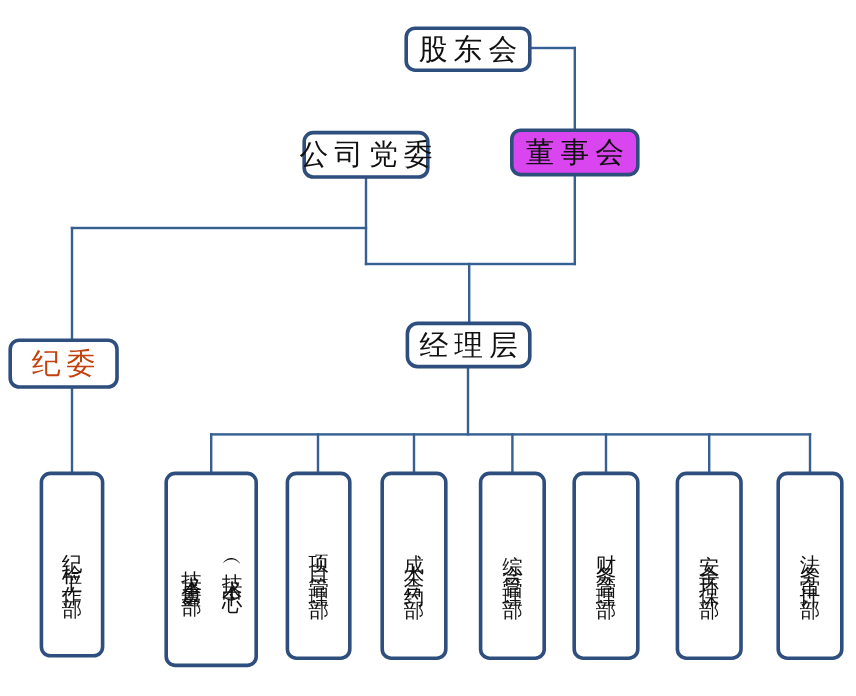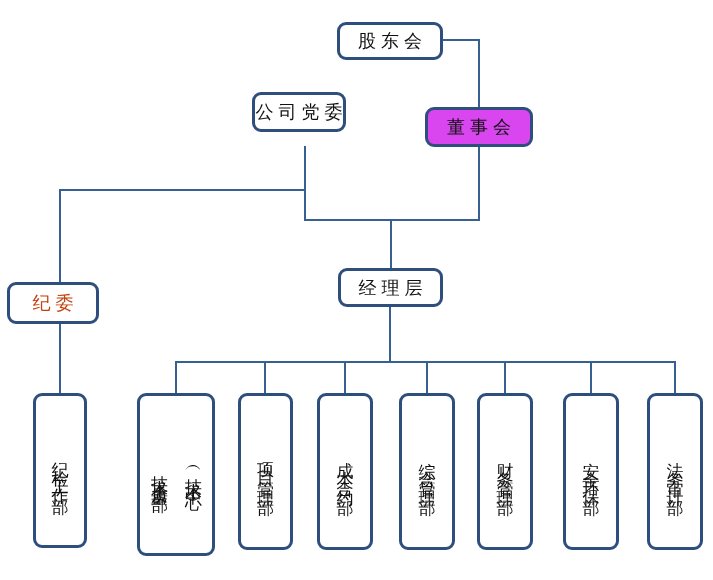--- a/index.html
+++ b/index.html
@@ -28,21 +28,21 @@
     display: flex;
     align-items: center;
     justify-content: center;
     color: #111111;
   }
   .node .label {
     text-align: center;
     white-space: nowrap;
   }
   .node.horizontal .label {
-    font-size: 18px;
+    font-size: 24px;
     letter-spacing: 5px;
     text-indent: 5px; 
   }
   .node.vertical .label {
     writing-mode: vertical-rl;
     text-orientation: mixed;
     font-size: 17px;
     letter-spacing: 9px;
     white-space: pre-line;
   }
@@ -72,30 +72,30 @@
       <div class="connector" style="left: 344px; top: 361px; width: 2px; height: 33px; background: rgb(54, 96, 146);"></div>
       <div class="connector" style="left: 426px; top: 361px; width: 2px; height: 33px; background: rgb(54, 96, 146);"></div>
       <div class="connector" style="left: 504px; top: 361px; width: 2px; height: 33px; background: rgb(54, 96, 146);"></div>
       <div class="connector" style="left: 590px; top: 361px; width: 2px; height: 33px; background: rgb(54, 96, 146);"></div>
       <div class="connector" style="left: 674px; top: 361px; width: 2px; height: 33px; background: rgb(54, 96, 146);"></div>
     </div>
   <div id="nodes-layer">
       <div class="node horizontal" style="left: 337px; top: 22px; width: 106px; height: 38px; border-color: rgb(46, 78, 126); background: rgb(255, 255, 255); color: rgb(17, 17, 17);">
         <span class="label">股东会</span>
       </div>
-      <div class="node horizontal" style="left: 252px; top: 92px; width: 94px; height: 40px; border-color: rgb(46, 78, 126); background: rgb(255, 255, 255); color: rgb(17, 17, 17); font-family: Liberation Mono, monospace;">
+      <div class="node horizontal" style="left: 252px; top: 109px; width: 106px; height: 40px; border-color: rgb(46, 78, 126); background: rgb(255, 255, 255); color: rgb(17, 17, 17); font-family: Liberation Mono, monospace;">
         <span class="label">公司党委</span>
       </div>
       <div class="node horizontal" style="left: 425px; top: 107px; width: 108px; height: 40px; border-color: rgb(46, 78, 126); background: #d946ef; color: rgb(17, 17, 17);">
         <span class="label">董事会</span>
       </div>
       <div class="node horizontal" style="left: 7px; top: 282px; width: 92px; height: 42px; border-color: rgb(46, 78, 126); background: rgb(255, 255, 255); color: #c2410c; align-items: center;">
         <span class="label">纪委</span>
       </div>
-      <div class="node horizontal" style="left: 338px; top: 268px; width: 105px; height: 39px; border-color: rgb(46, 78, 126); background: rgb(255, 255, 255); color: rgb(17, 17, 17);">
+      <div class="node horizontal" style="left: 338px; top: 268px; width: 105px; height: 39px; border-color: rgb(46, 78, 126); background: rgb(255, 255, 255); color: rgb(17, 17, 17); border-radius: 10px;">
         <span class="label">经理层</span>
       </div>
       <div class="node vertical" style="left: 33px; top: 393px; width: 54px; height: 155px; border-color: rgb(46, 78, 126); background: rgb(255, 255, 255); color: rgb(17, 17, 17);">
         <span class="label">纪检工作部</span>
       </div>
       <div class="node vertical two-col" style="left: 137px; top: 393px; width: 78px; height: 163px; border-color: rgb(46, 78, 126); background: rgb(255, 255, 255); color: rgb(17, 17, 17);">
         <span class="label">（技术中心）
 技术质量部</span>
       </div>
       <div class="node vertical" style="left: 238px; top: 393px; width: 55px; height: 157px; border-color: rgb(46, 78, 126); background: rgb(255, 255, 255); color: rgb(17, 17, 17);">

